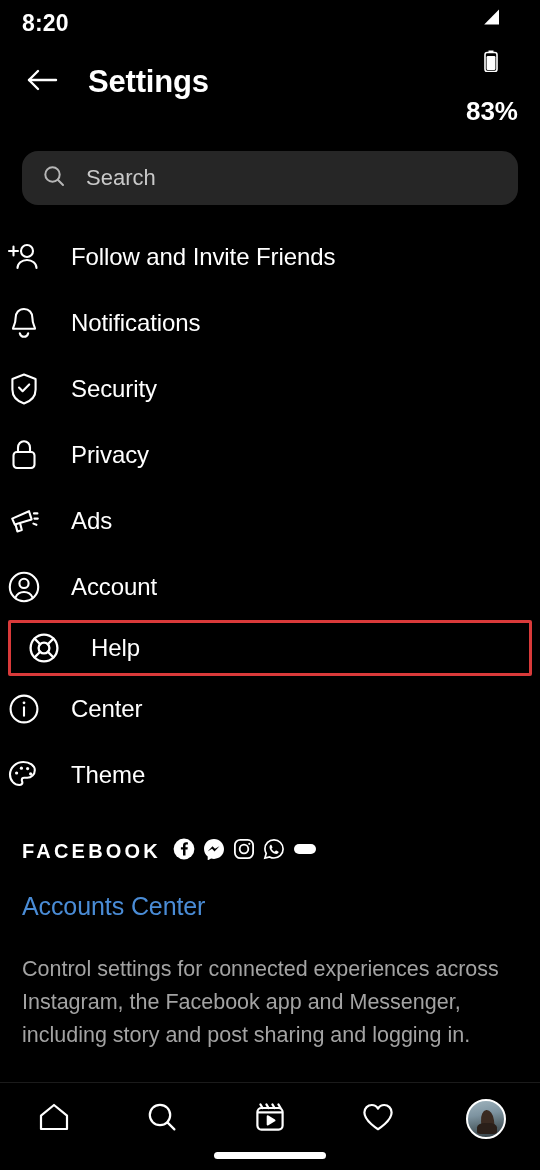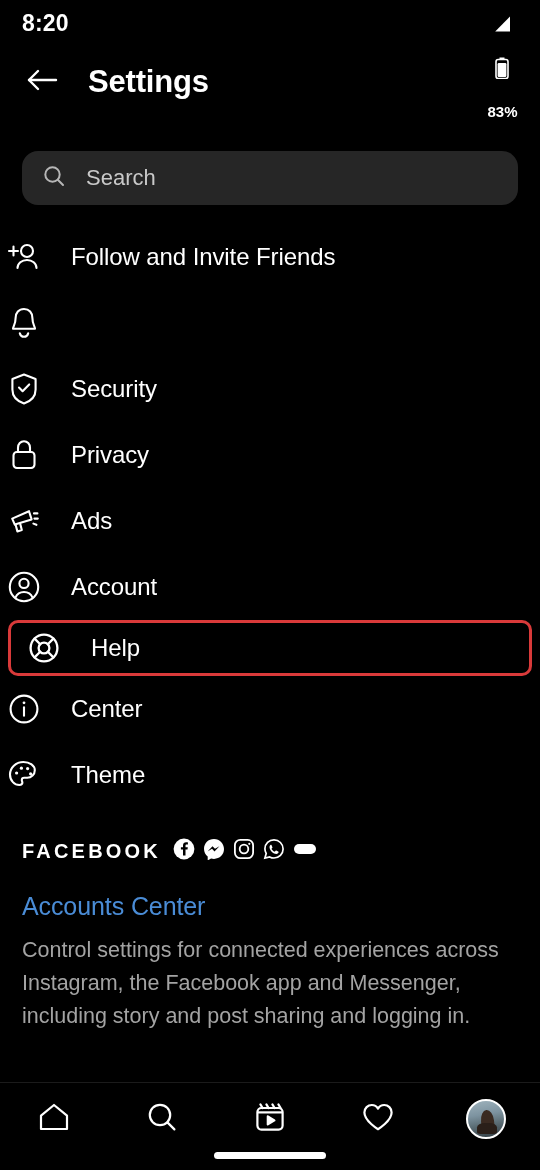--- a/index.html
+++ b/index.html
@@ -29,21 +29,21 @@
     letter-spacing:0.2px;
   }
   .status-right {
     display:flex; align-items:center; gap:24px;flex-direction:column;
   }
   .status-right .lte {
     font-size:17px; font-weight:700; color:#fff;
     letter-spacing:0.4px;
   }
   .status-right .batt-pct {
-    font-size:15px; font-weight:700; color:#fff;
+    font-size:26px; font-weight:700; color:#fff;
     margin-left:1px;
   }
   .sicon { display:block; }
 
   
   .header {
     position:absolute; top:50px; left:0;
     width:540px; height:64px;
     display:flex; align-items:center;
   }
@@ -92,21 +92,21 @@
   }
   .row .label {
     margin-left:30px;
     font-size:24px; color:#fff; letter-spacing:-0.1px;
   }
   .row.highlight {
     margin:0 8px;
     padding-left:16px;
     border:3px solid var(--hl, #d93a3a);
     height:56px;
-    border-radius:10px;
+    border-radius:2px;
   }
   .row.highlight .ico { margin-left:0; }
 
   
   .fb-section {
     position:absolute; top:838px; left:22px; width:500px;
   }
   .fb-head {
     display:flex; align-items:center; gap:12px;text-align:center;
   }
@@ -114,21 +114,21 @@
     font-size:20px; font-weight:700; color:#fff;
     letter-spacing:3.2px;
   }
   .fb-icons { display:flex; align-items:center; gap:8px; }
   .accounts-center {
     margin-top:28px;
     font-size:25px; color:#4a8cd6;
     letter-spacing:-0.1px; cursor:pointer;
   }
   .fb-desc {
-    margin-top:13px;
+    margin-top:32px;
     font-size:21.5px; line-height:33px;
     color:#a3a3a3;
     width:500px;
   }
 
   
   .nav-divider {
     position:absolute; left:0; top:1082px;
     width:540px; height:1px; background:#1b1b1b;
   }
@@ -237,20 +237,21 @@
       <span class="label">Follow and Invite Friends</span>
     </div>
 
     <div class="row">
       <span class="ico">
         <svg width="32" height="34" viewBox="0 0 32 34" fill="none" stroke="#fff" stroke-width="2.1" stroke-linecap="round" stroke-linejoin="round">
           <path d="M16 3c-5.2 0-8.4 3.8-8.4 9 0 6.5-2.6 8.6-2.6 10.8h22c0-2.2-2.6-4.3-2.6-10.8 0-5.2-3.2-9-8.4-9Z"></path>
           <path d="M11.8 27.2c.5 2.1 2.2 3.6 4.2 3.6s3.7-1.5 4.2-3.6"></path>
         </svg>
       </span>
+      <span class="label">Notifications</span>
     </div>
 
     <div class="row">
       <span class="ico">
         <svg width="32" height="34" viewBox="0 0 32 34" fill="none" stroke="#fff" stroke-width="2.1" stroke-linecap="round" stroke-linejoin="round">
           <path d="M16 2.6 4.4 7v10.4c0 7.2 5 11.8 11.6 14 6.6-2.2 11.6-6.8 11.6-14V7L16 2.6Z"></path>
           <path d="m11 15.6 3.6 3.6 6.6-6.8"></path>
         </svg>
       </span>
       <span class="label">Security</span>

